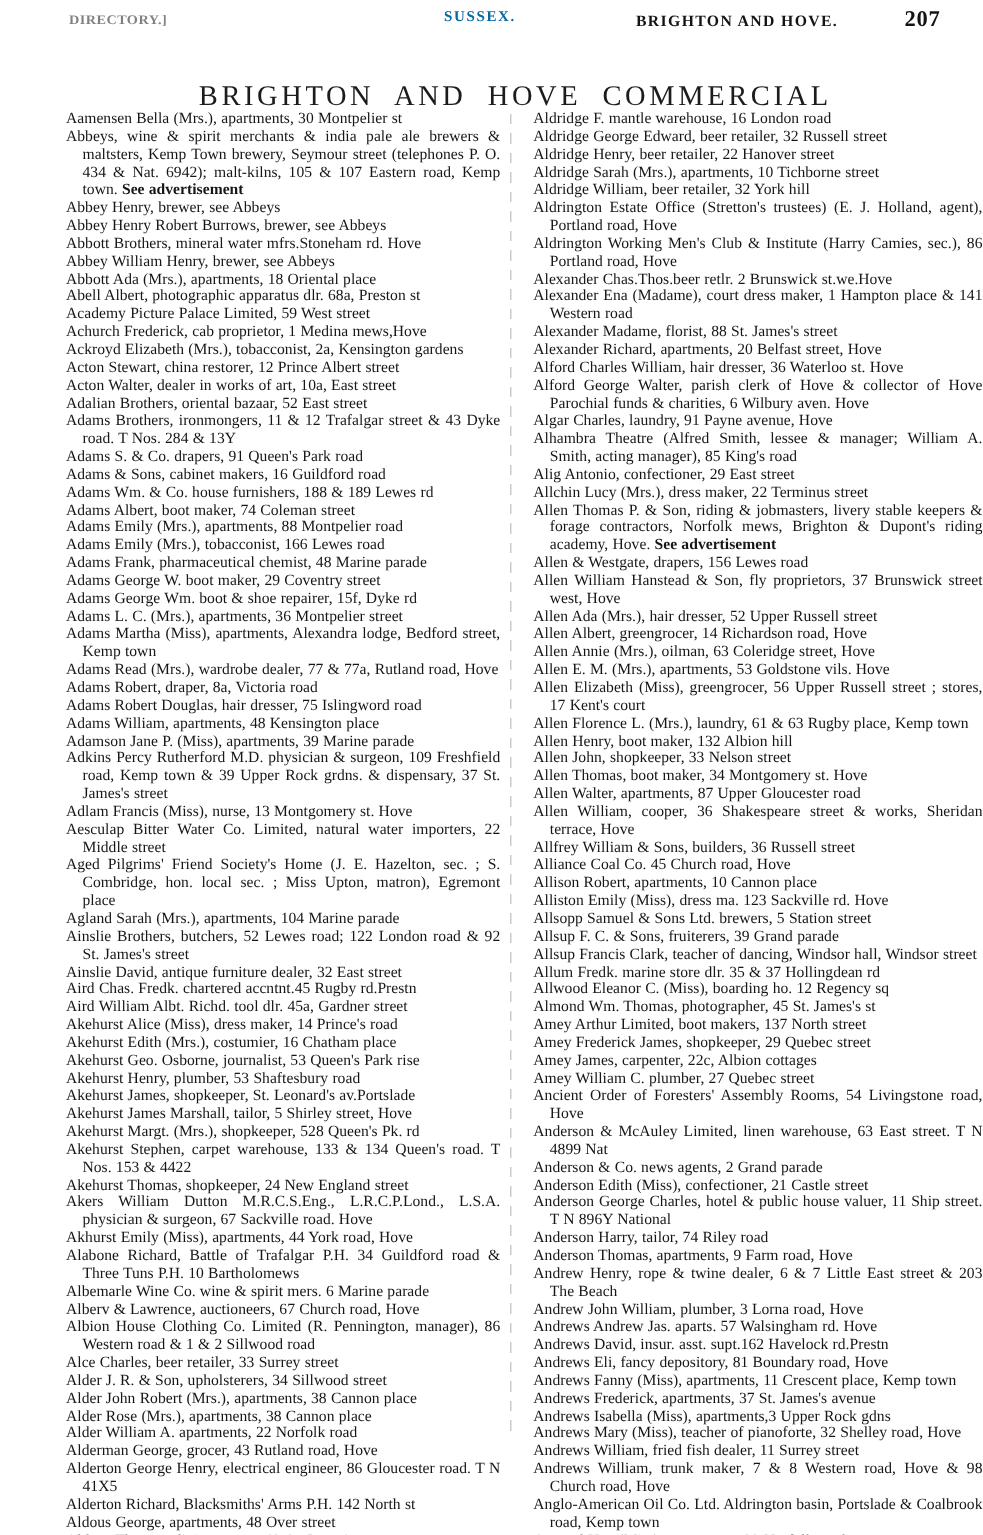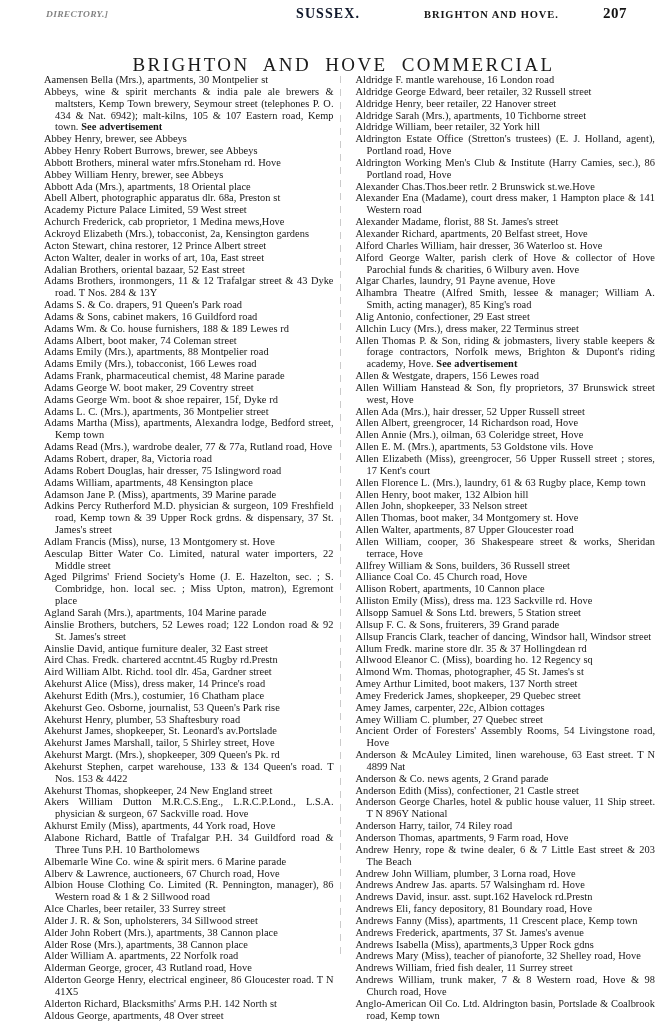--- a/index.html
+++ b/index.html
@@ -35,30 +35,29 @@
     top: 3px;
     font-family: "Liberation Serif", serif;
     font-weight: bold;
     font-size: 9.5px;
     letter-spacing: 0.3px;
     color: #1a1a1a;
     
     opacity: 0.55;
     filter: blur(0.25px);
     transform: scaleY(0.92);
-    font-style: italic;
   }
   .runhead-center {
     position: absolute;
     left: 296px;
     top: 0px;
     font-weight: bold;
-    font-size: 14px;
+    font-size: 10px;
     letter-spacing: 1.1px;
-    color: #0f172a;
+    color: #0369a1;
   }
   .runhead-right {
     position: absolute;
     left: 424px;
     top: 3px;
     font-weight: bold;
     font-size: 10.5px;
     letter-spacing: 0.9px;
     color: #141414;
   }
@@ -186,21 +185,21 @@
         <p class="entry">Ainslie Brothers, butchers, 52 Lewes road; 122 London road &amp; 92 St. James's street</p>
         <p class="entry">Ainslie David, antique furniture dealer, 32 East street</p>
         <p class="entry">Aird Chas. Fredk. chartered accntnt.45 Rugby rd.Prestn</p>
         <p class="entry">Aird William Albt. Richd. tool dlr. 45a, Gardner street</p>
         <p class="entry">Akehurst Alice (Miss), dress maker, 14 Prince's road</p>
         <p class="entry">Akehurst Edith (Mrs.), costumier, 16 Chatham place</p>
         <p class="entry">Akehurst Geo. Osborne, journalist, 53 Queen's Park rise</p>
         <p class="entry">Akehurst Henry, plumber, 53 Shaftesbury road</p>
         <p class="entry">Akehurst James, shopkeeper, St. Leonard's av.Portslade</p>
         <p class="entry">Akehurst James Marshall, tailor, 5 Shirley street, Hove</p>
-        <p class="entry">Akehurst Margt. (Mrs.), shopkeeper, 309 Queen's Pk. rd</p>
+        <p class="entry">Akehurst Margt. (Mrs.), shopkeeper, 528 Queen's Pk. rd</p>
         <p class="entry">Akehurst Stephen, carpet warehouse, 133 &amp; 134 Queen's road.  T Nos. 153 &amp; 4422</p>
         <p class="entry">Akehurst Thomas, shopkeeper, 24 New England street</p>
         <p class="entry">Akers William Dutton M.R.C.S.Eng., L.R.C.P.Lond., L.S.A. physician &amp; surgeon, 67 Sackville road. Hove</p>
         <p class="entry">Akhurst Emily (Miss), apartments, 44 York road, Hove</p>
         <p class="entry">Alabone Richard, Battle of Trafalgar P.H. 34 Guildford road &amp; Three Tuns P.H. 10 Bartholomews</p>
         <p class="entry">Albemarle Wine Co. wine &amp; spirit mers. 6 Marine parade</p>
         <p class="entry">Alberv &amp; Lawrence, auctioneers, 67 Church road, Hove</p>
         <p class="entry">Albion House Clothing Co. Limited (R. Pennington, manager), 86 Western road &amp; 1 &amp; 2 Sillwood road</p>
         <p class="entry">Alce Charles, beer retailer, 33 Surrey street</p>
         <p class="entry">Alder J. R. &amp; Son, upholsterers, 34 Sillwood street</p>

